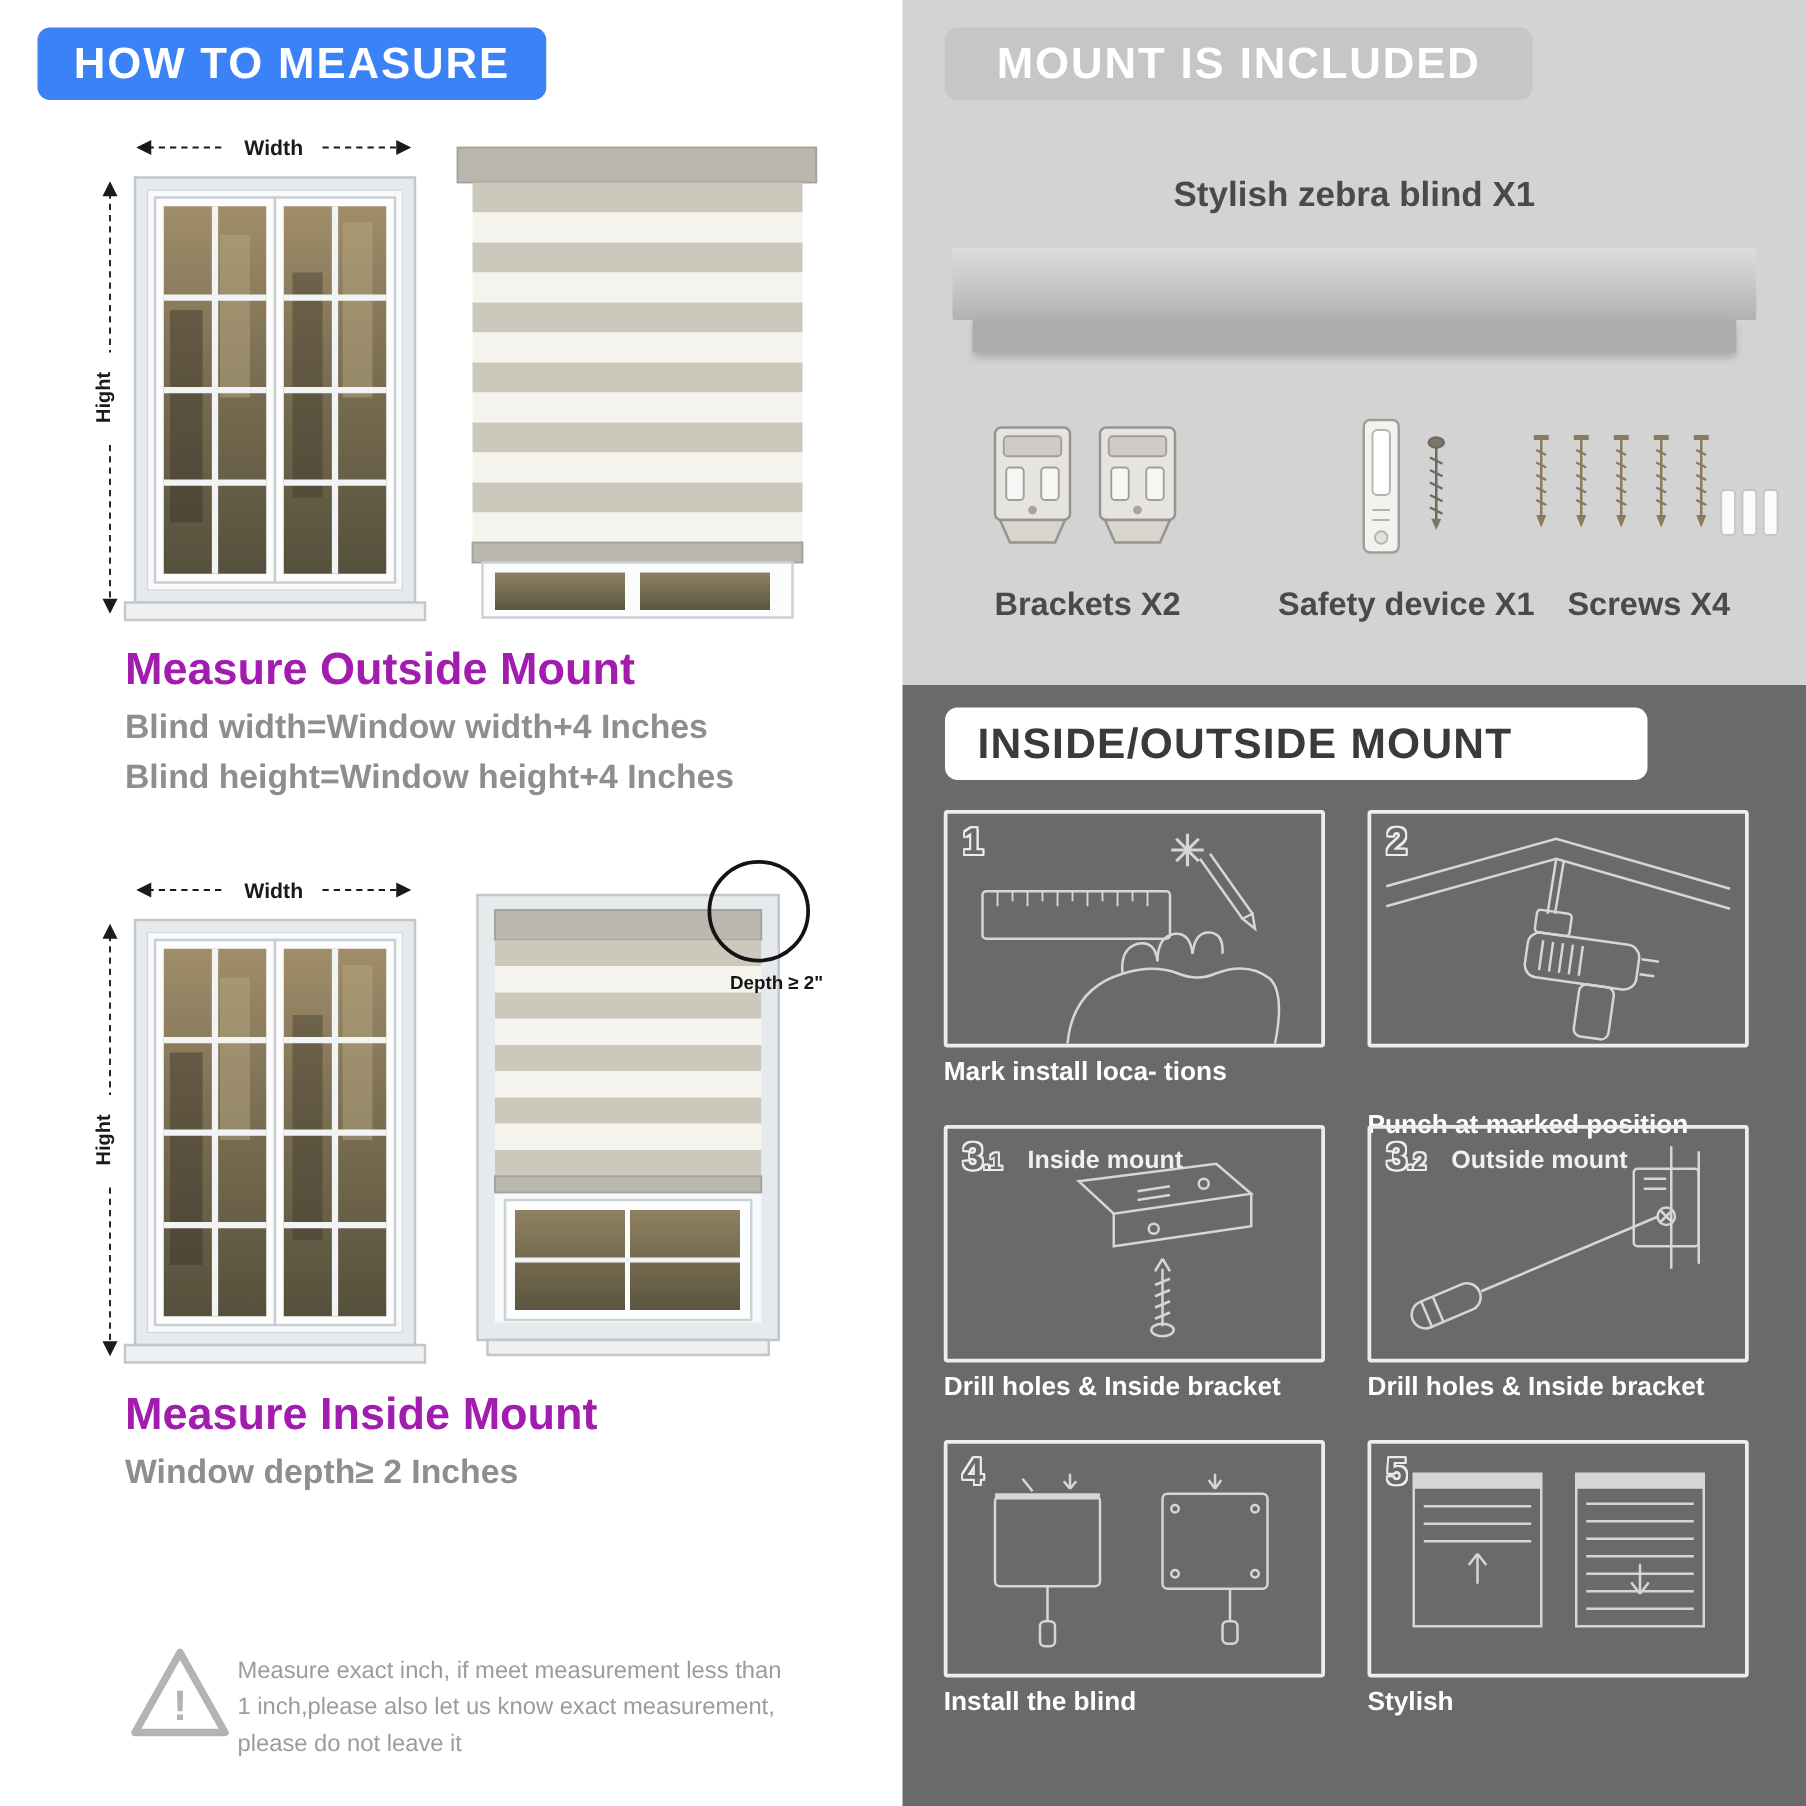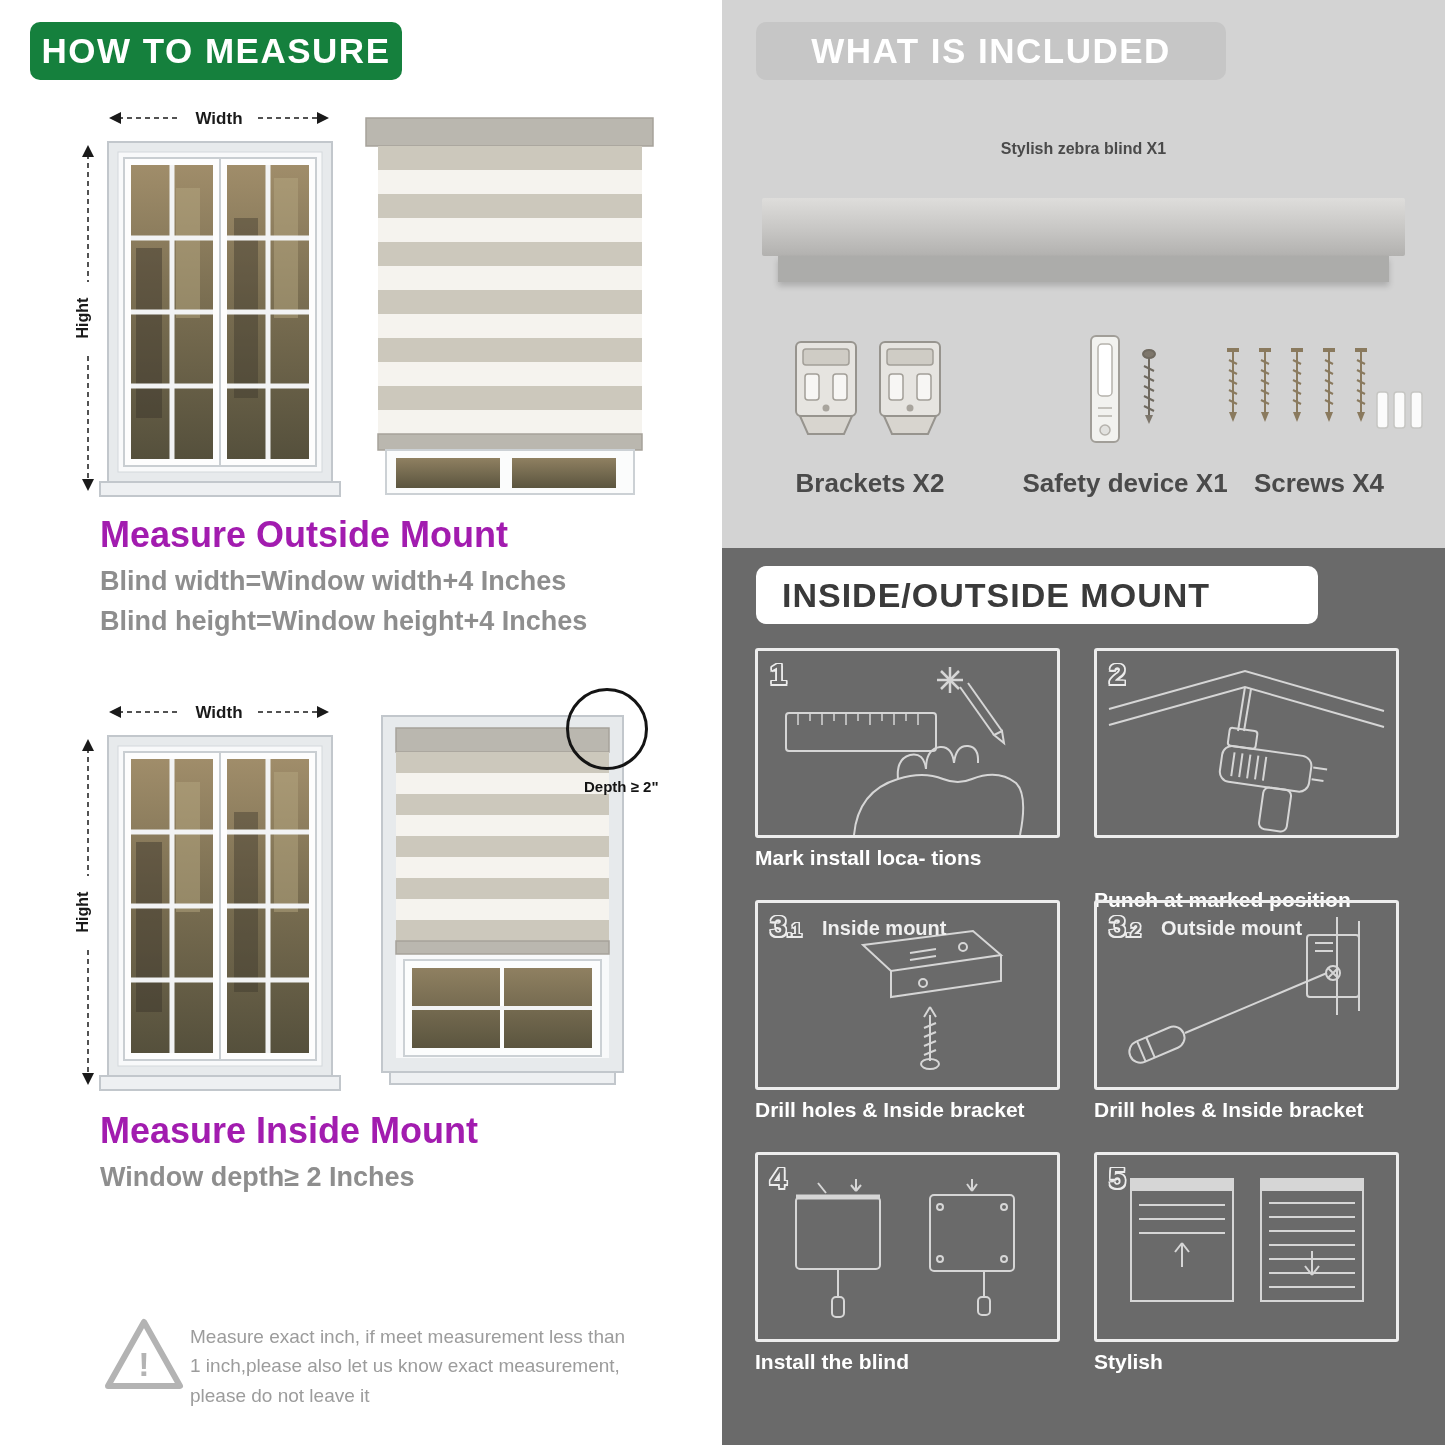--- a/index.html
+++ b/index.html
@@ -7,41 +7,41 @@
   .page{position:relative;width:1445px;height:1445px;background:#ffffff;overflow:hidden;}
   .abs{position:absolute;}
   .banner{display:flex;align-items:center;justify-content:center;border-radius:10px;
           color:#ffffff;font-weight:bold;font-size:35px;letter-spacing:1.5px;}
   .h-title{font-size:36px;font-weight:bold;color:#a21caf;}
   .h-sub{font-size:27px;font-weight:bold;color:#8e8e8e;}
   .included{background:#d3d3d3;}
   .mount{background:#6a6a6a;}
   .mount-banner{background:#ffffff;color:#3a3a3a;display:flex;align-items:center;
                 padding-left:26px;font-size:34px;font-weight:bold;border-radius:10px;letter-spacing:1px;}
-  .blind-title{font-size:16px;font-weight:bold;color:#4a4a4a;text-align:center;}
+  .blind-title{font-size:28px;font-weight:bold;color:#4a4a4a;text-align:center;}
   .rail-top{background:linear-gradient(180deg,#dedddb 0%,#c7c6c4 55%,#b2b1af 100%);border-radius:2px;}
   .rail-lip{background:#acacaa;box-shadow:0 4px 6px rgba(0,0,0,0.18);}
   .comp-label{font-size:26px;font-weight:bold;color:#4a4a4a;text-align:center;}
   .panel{width:305px;height:190px;border:3px solid #ededed;border-radius:3px;}
   .step-num{position:absolute;top:8px;left:12px;font-size:30px;font-weight:bold;line-height:1;color:#6a6a6a;
     text-shadow:-1.5px -1.5px 0 #ececec,1.5px -1.5px 0 #ececec,-1.5px 1.5px 0 #ececec,1.5px 1.5px 0 #ececec,
                  0 -1.5px 0 #ececec,0 1.5px 0 #ececec,-1.5px 0 0 #ececec,1.5px 0 0 #ececec;}
   .step-sub{font-size:18px;}
   .step-label{position:absolute;top:14px;left:64px;font-size:20px;font-weight:bold;color:#f0f0f0;}
   .caption{color:#ffffff;font-size:21px;font-weight:bold;}
   .depth-circle{width:82px;height:82px;border:3px solid #141414;border-radius:50%;background:transparent;}
   .depth-label{font-size:15px;font-weight:bold;color:#141414;}
   .warn-text{font-size:19px;color:#9c9c9c;line-height:1.55;}
 </style>
 </head>
 <body>
 
 <div class="page">
 
-  <div class="banner abs" style="left:30px;top:22px;width:372px;height:58px;background:#15803d;">
+  <div class="banner abs" style="left:30px;top:22px;width:407px;height:58px;background:#3b82f6;">
     <span>HOW TO MEASURE</span>
   </div>
 
   <svg class="abs" style="left:72px;top:98px;" width="285" height="400" viewBox="0 0 285 400">
     <defs>
       <linearGradient id="glassA" x1="0" y1="0" x2="0" y2="1">
         <stop offset="0" stop-color="#a08d6a"></stop>
           <stop offset="0.45" stop-color="#7b6f52"></stop>
           <stop offset="1" stop-color="#55503c"></stop>
       </linearGradient>
@@ -205,21 +205,21 @@
 
   <svg class="abs" style="left:102px;top:1316px;" width="84" height="78" viewBox="0 0 84 78">
     <path d="M42,6 L78,70 L6,70 Z" fill="none" stroke="#b3b3b3" stroke-width="6" stroke-linejoin="round"></path>
     <text x="42" y="60" text-anchor="middle" font-size="34" font-weight="bold" fill="#b3b3b3">!</text>
   </svg>
   <div class="warn-text abs" style="left:190px;top:1322px;width:450px;">Measure exact inch, if meet measurement less than 1 inch,please also let us know exact measurement, please do not leave it</div>
 
   <div class="included abs" style="left:722px;top:0;width:723px;height:548px;">
 
     <div class="banner abs" style="left:34px;top:22px;width:470px;height:58px;background:#c6c6c6;">
-      <span>WHAT IS INCLUDED</span>
+      <span>MOUNT IS INCLUDED</span>
     </div>
 
     <div class="blind-title abs" style="left:0;top:140px;width:723px;">Stylish zebra blind X1</div>
 
     <div class="rail-top abs" style="left:40px;top:198px;width:643px;height:58px;"></div>
     <div class="rail-lip abs" style="left:56px;top:256px;width:611px;height:26px;"></div>
 
     <svg class="abs" style="left:62px;top:336px;" width="170" height="122" viewBox="0 0 170 122">
       <g transform="translate(12,6)">
         <rect x="0" y="0" width="60" height="74" rx="5" fill="#e6e4e0" stroke="#97948e" stroke-width="2"></rect>

